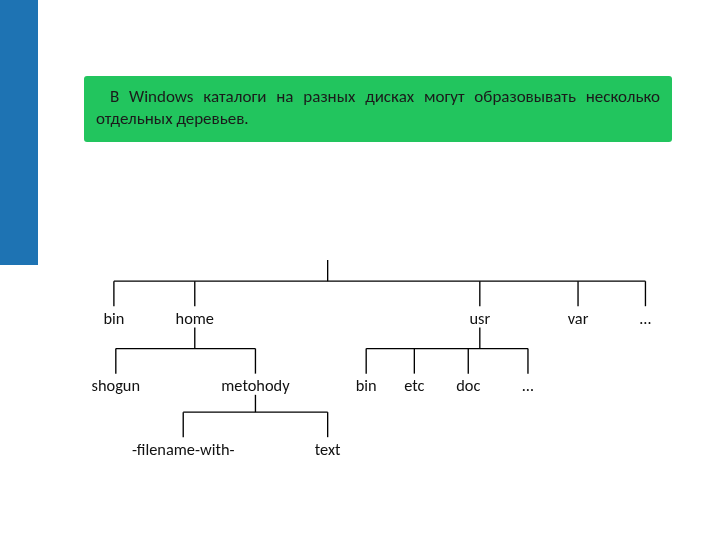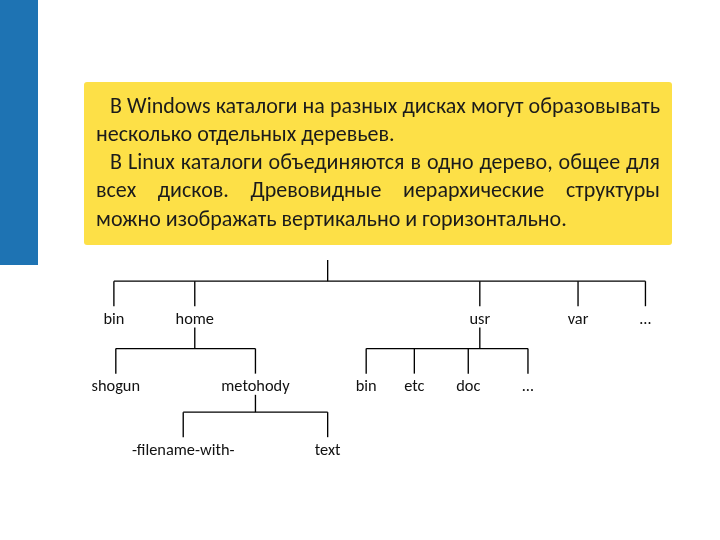--- a/index.html
+++ b/index.html
@@ -30,27 +30,27 @@
     position: absolute;
     left: 84px;
     top: 14px;
     font-size: 34px;
     font-weight: 700;
     color: #17365d;
   }
   .paragraph-box {
     position: absolute;
     left: 84px;
-    top: 82px;
+    top: 76px;
     width: 588px;
-    background: #fde047;
+    background: #22c55e;
     border-radius: 3px;
     padding: 10px 12px 12px 12px;
     box-sizing: border-box;
-    font-size: 22px;
+    font-size: 17px;
     line-height: 1.28;
     color: #1b1b1b;
     text-align: justify;
   }
   .paragraph-box p {
     margin: 0;
     text-indent: 14px;
   }
   svg.tree {
     position: absolute;
@@ -71,21 +71,20 @@
 </style>
 </head>
 <body>
 
 <div class="slide">
   <div class="sidebar"></div>
 
 
   <div class="paragraph-box">
     <p>В Windows каталоги на разных дисках могут образовывать несколько отдельных деревьев.</p>
-    <p>В Linux каталоги объединяются в одно дерево, общее для всех дисков. Древовидные иерархические структуры можно изображать вертикально и горизонтально.</p>
   </div>
 
   <svg class="tree" viewBox="0 0 650 270">
 
     <line x1="280" y1="0" x2="280" y2="22"></line>
 
     <line x1="58" y1="22" x2="610" y2="22"></line>
 
     <line x1="58" y1="22" x2="58" y2="48"></line>
     <line x1="142" y1="22" x2="142" y2="48"></line>

